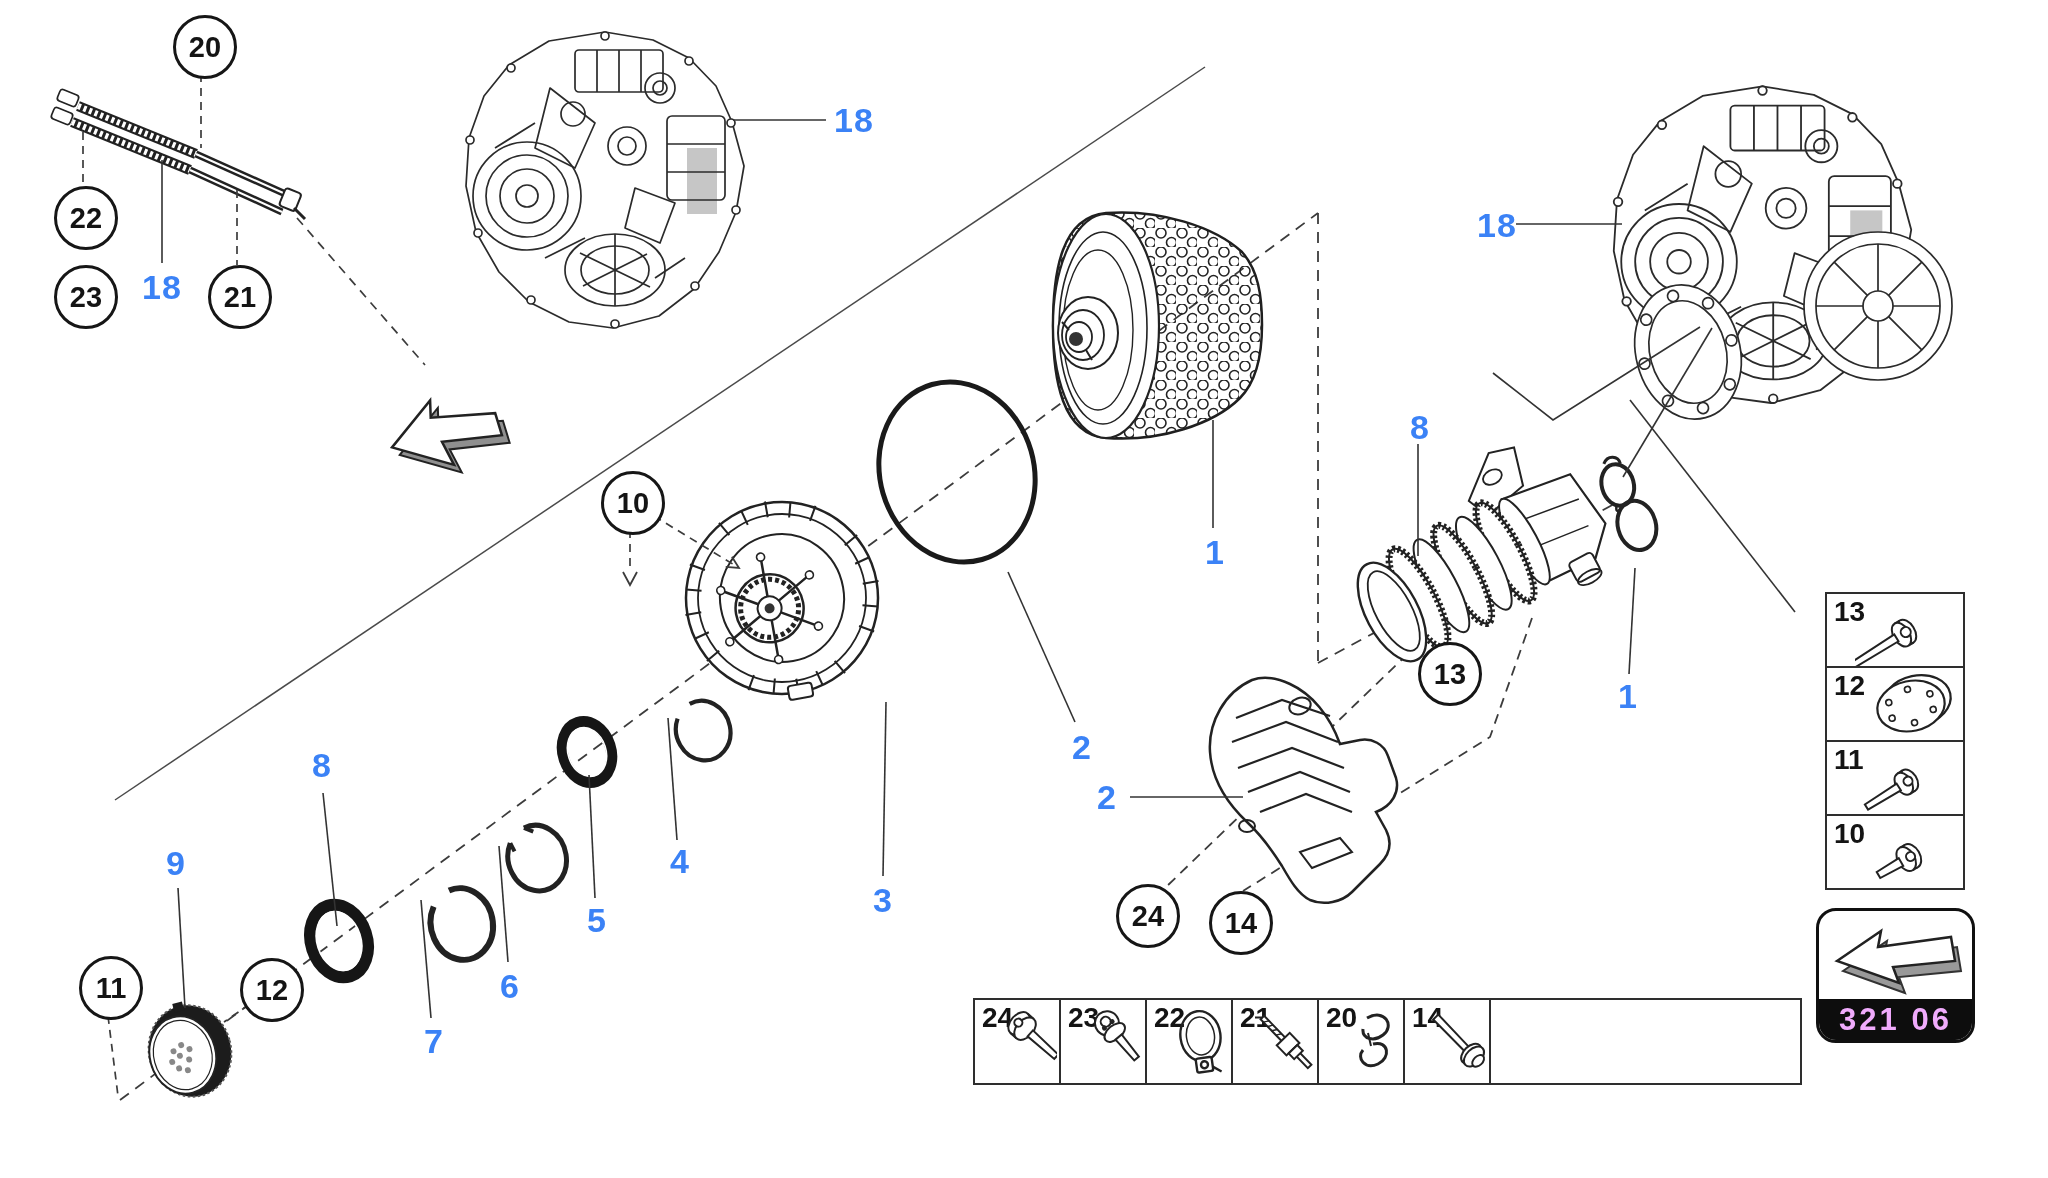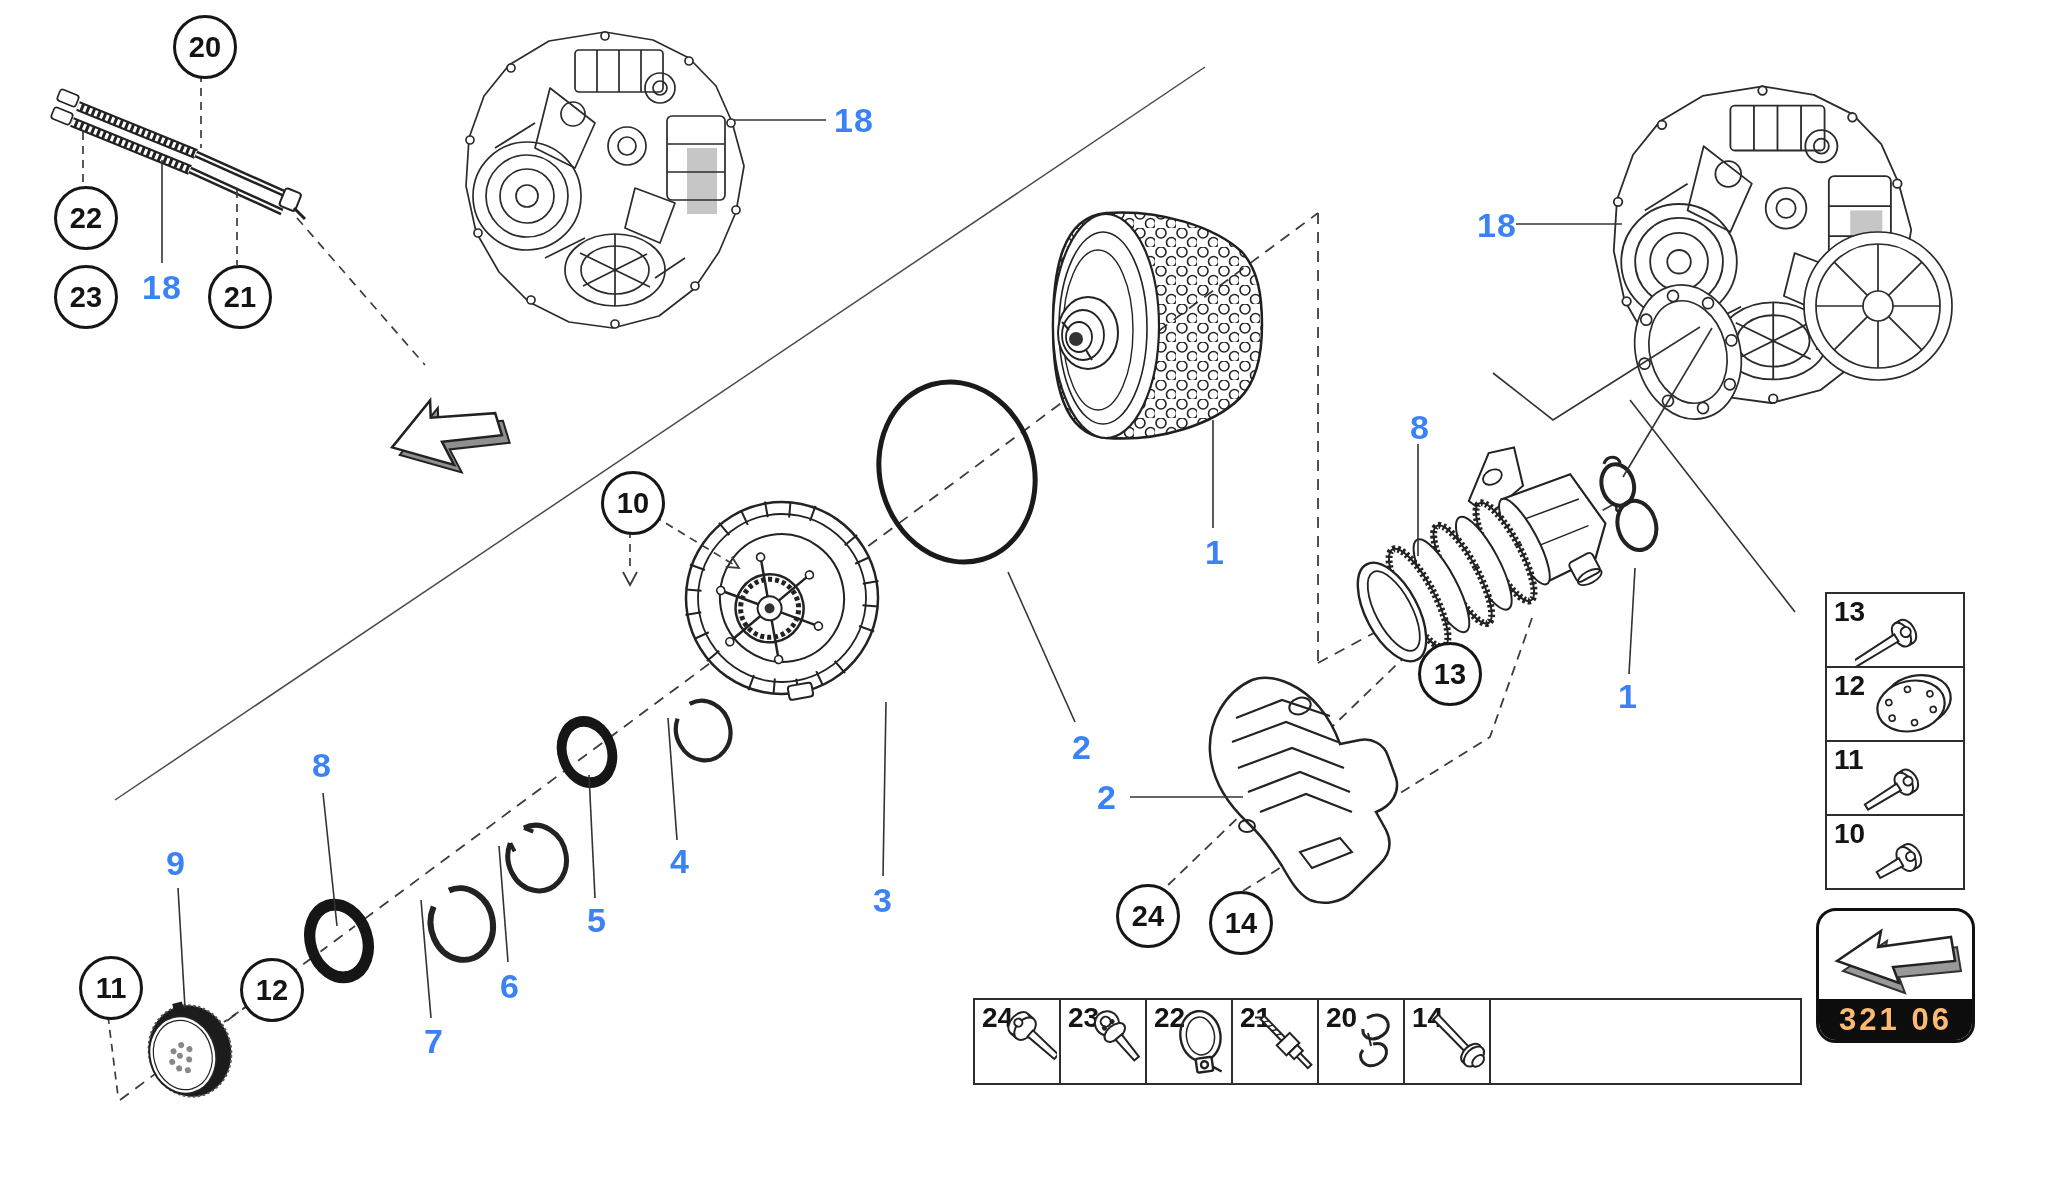--- a/index.html
+++ b/index.html
@@ -18,21 +18,21 @@
   .filler{flex:1;}
   .cnum{position:absolute;left:7px;top:2px;font:700 28px "Liberation Sans",sans-serif;color:#141414;}
   .cicon{position:absolute;left:22px;top:4px;}
   .legend-col{position:absolute;left:1825px;top:592px;width:140px;height:298px;
       border:2.5px solid #2e2e2e;background:#fff;box-sizing:border-box;display:flex;flex-direction:column;}
   .rcell{position:relative;flex:1;border-bottom:2px solid #2e2e2e;box-sizing:border-box;}
   .rcell:last-child{border-bottom:none;}
   .badge{position:absolute;left:1816px;top:908px;width:159px;height:135px;border:3px solid #101010;
       border-radius:20px;background:#fff;box-sizing:border-box;overflow:hidden;display:flex;flex-direction:column;}
   .badge-top{flex:1;position:relative;}
-  .badge-code{height:42px;background:#0d0d0d;color:#fdba74;display:flex;align-items:center;justify-content:center;
+  .badge-code{height:42px;background:#0d0d0d;color:#f0abfc;display:flex;align-items:center;justify-content:center;
       font:700 31px "Liberation Sans",sans-serif;letter-spacing:3px;}
   svg{display:block;}
 </style>
 </head>
 <body>
 
 <div id="stage">
 
 <svg id="art" width="2048" height="1178" viewBox="0 0 2048 1178" stroke="#222" fill="none" stroke-width="1.7">
   <defs>

